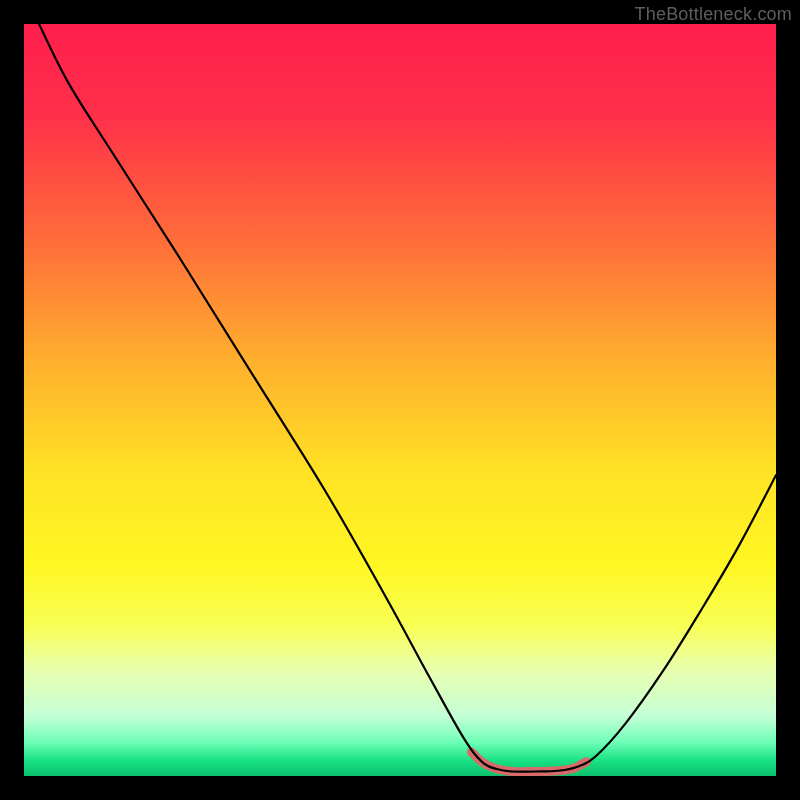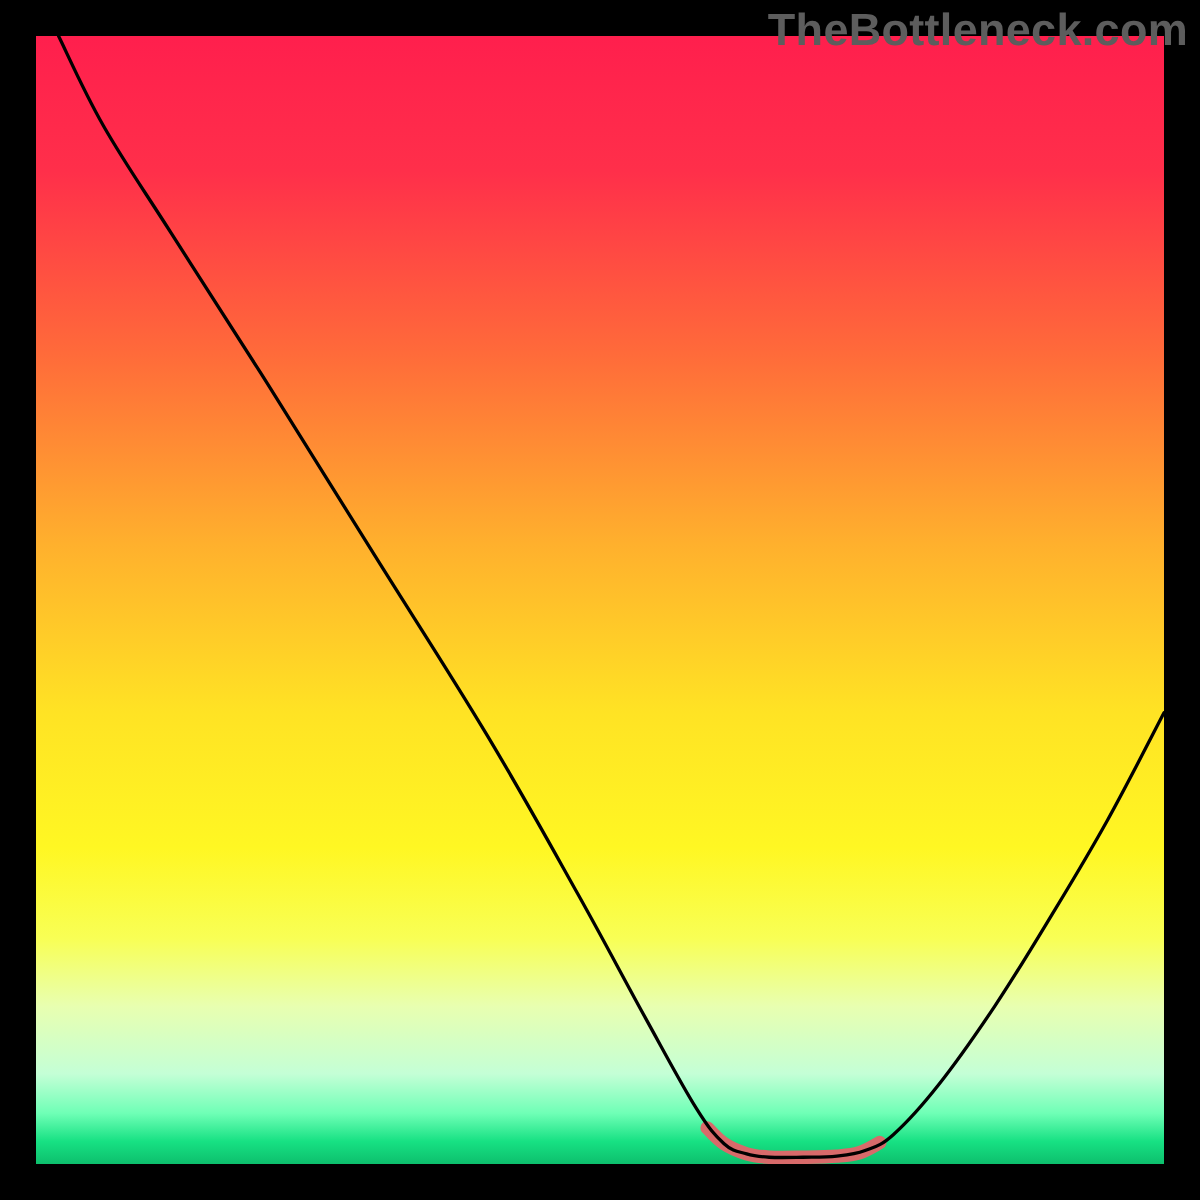--- a/index.html
+++ b/index.html
@@ -22,22 +22,22 @@
     left: 24px;
     top: 24px;
     width: 752px;
     height: 752px;
     overflow: hidden;
   }
   .watermark {
     position: absolute;
     top: 4px;
     right: 8px;
-    font-size: 30px;
-    font-weight: 700;
+    font-size: 18px;
+    font-weight: 400;
     color: #5d5d5d;
     font-family: Arial, sans-serif;
     letter-spacing: 0.2px;
   }
   svg {
     display: block;
   }
 </style>
 </head>
 <body>

